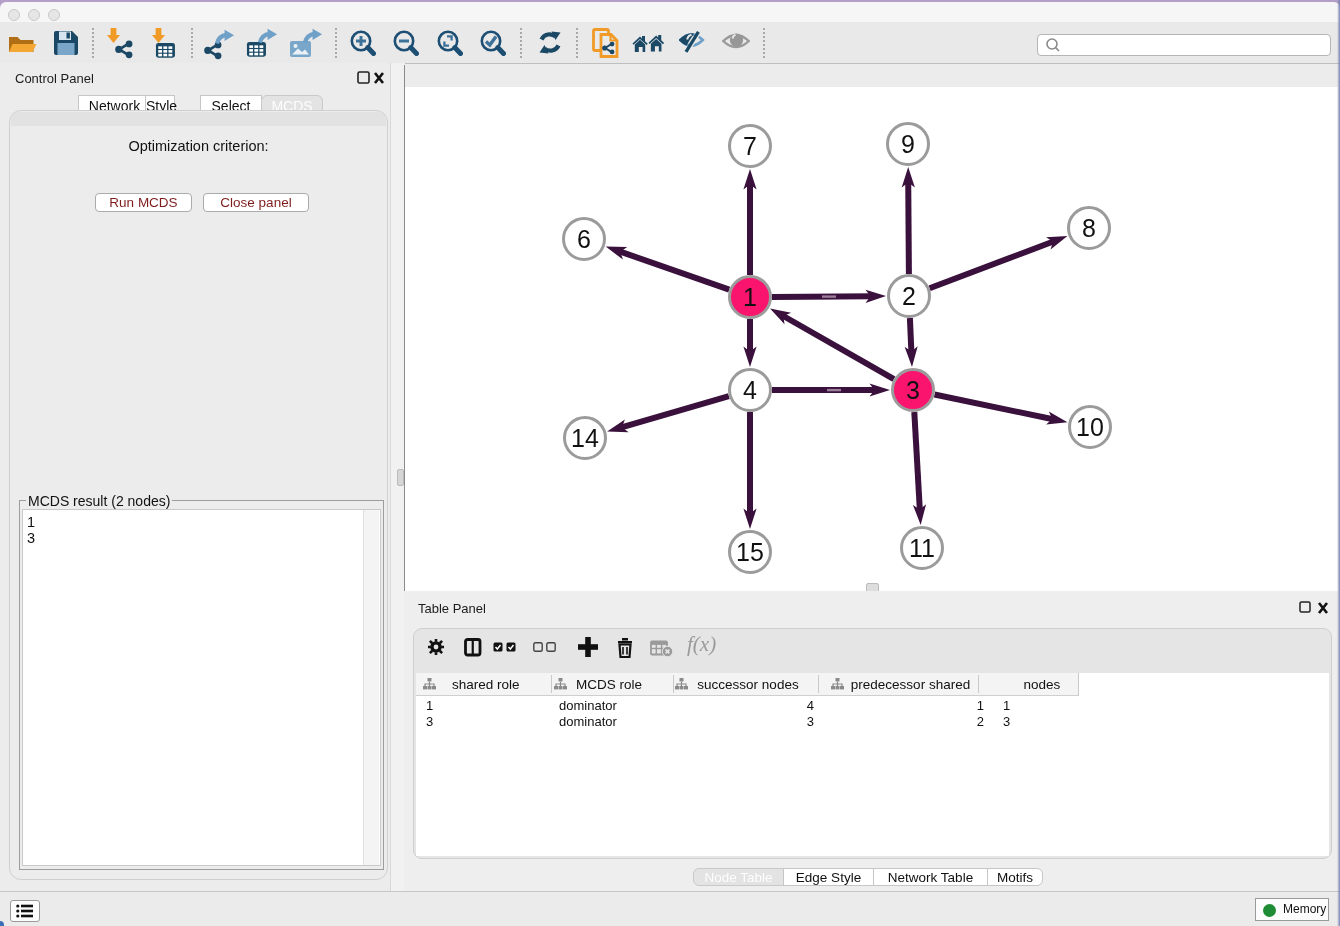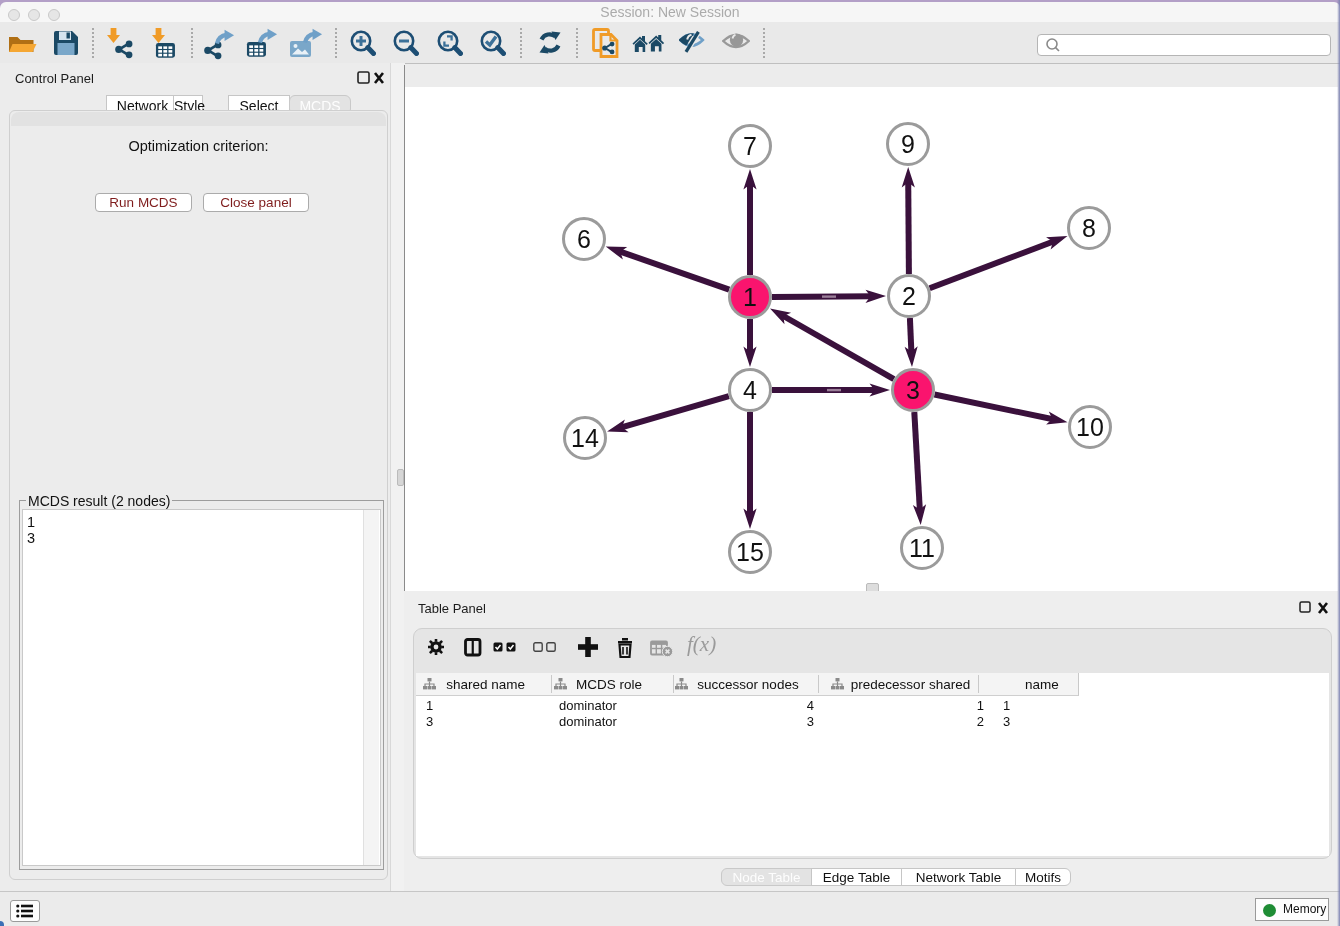--- a/index.html
+++ b/index.html
@@ -11,24 +11,24 @@
 .tl{position:absolute;top:7px;width:12px;height:12px;border-radius:50%;background:#e6e6e6;border:1px solid #c9c9c9;box-sizing:border-box;}
 #wtitle{position:absolute;top:2px;left:0;width:1340px;text-align:center;font-size:14px;color:#ababab;}
 #toolbar{left:0;top:22px;width:1340px;height:41px;background:#e9e9e9;border-bottom:1px solid #bfbfbf;}
 .tsep{position:absolute;top:6px;height:30px;width:0;border-left:2px dotted #a9a9a9;}
 .ticon{position:absolute;}
 #searchbox{position:absolute;left:1037px;top:12px;width:292px;height:20px;background:#fff;border:1px solid #b5b5b5;border-radius:4px;}
 #cpanel{left:0;top:63px;width:390px;height:828px;background:#ececec;border-right:1px solid #d8d8d8;}
 #cptitle{position:absolute;left:15px;top:8px;font-size:13px;color:#1c1c1c;text-align:right;}
 .tabrow{position:absolute;font-size:14px;}
 .tab{position:absolute;top:0;height:20px;line-height:20px;text-align:center;background:#fff;color:#111;
-  border:1px solid #c6c6c6;box-sizing:border-box;margin-left:28px;}
+  border:1px solid #c6c6c6;box-sizing:border-box;}
 .tabsel{background:#e3e3e3;color:#fdfdfd;border:1px solid #c9c9c9;border-radius:6px;}
 #innerpanel{position:absolute;left:9px;top:47px;width:377px;height:768px;background:#ececec;
-  border:1px solid #cfcfcf;border-radius:6px;}
+  border:1px solid #cfcfcf;border-radius:12px;}
 #innerstrip{position:absolute;left:1px;top:1px;width:375px;height:14px;background:#e2e2e2;border-radius:8px 8px 0 0;}
 #optlabel{position:absolute;left:0;top:27px;width:377px;text-align:center;font-size:14.5px;color:#111;}
 #dropdown{position:absolute;left:35px;top:51px;width:295px;height:17px;background:#fff;border:1px solid #ababab;border-radius:4px;
  font-size:14px;color:#111;line-height:17px;padding-left:13px;}
 #runbtn{position:absolute;left:85px;top:82px;width:95px;height:17px;}
 #closebtn{position:absolute;left:193px;top:82px;width:104px;height:17px;}
 .btn{background:#fff;border:1px solid #ababab;border-radius:4px;font-size:13.5px;color:#7f1d1d;
  text-align:center;line-height:17px;}
 #groupbox{position:absolute;left:9px;top:389px;width:363px;height:368px;border:1px solid #9d9d9d;}
 #grouplabel{position:absolute;left:6px;top:-8px;background:#ececec;padding:0 2px;font-size:14px;color:#111;}
@@ -62,21 +62,20 @@
  font-size:12px;color:#111;line-height:21px;box-sizing:border-box;padding-left:27px;}
 #memdot{position:absolute;left:7px;top:5px;width:13px;height:13px;border-radius:50%;background:#1e8c34;}
 #bluespeck{left:0;top:921px;width:4px;height:5px;background:#3b6fb5;border-radius:0 4px 0 0;}
 </style></head>
 <body>
 <div class="abs" id="deskstrip"></div>
 <div class="abs" id="titlebar">
   <div class="tl" style="left:8px"></div>
     <div class="tl" style="left:28px"></div>
     <div class="tl" style="left:48px"></div>
-  <div id="wtitle">Session: New Session</div>
 </div>
 <div class="abs" id="toolbar">
 <div class="tsep" style="left:92px"></div>
     <div class="tsep" style="left:191px"></div>
     <div class="tsep" style="left:335px"></div>
     <div class="tsep" style="left:520px"></div>
     <div class="tsep" style="left:576px"></div>
     <div class="tsep" style="left:763px"></div>
     <svg class="ticon" style="left:7px;top:9px" width="30" height="22" viewBox="0 0 30 22">
       <path d="M2 6 L10.5 6 L13.5 9 L26.5 9 L26.5 13 L2 13 Z" fill="#b06f14"></path>
@@ -413,41 +412,41 @@
             <rect x="4.5" y="8" width="4" height="3.4" fill="#8a8a8a"></rect>
             <rect x="9" y="8" width="4" height="3.4" fill="#8a8a8a"></rect>
           </svg>
           <svg class="hicon" style="left:415px" width="13" height="12" viewBox="0 0 13 12">
             <rect x="4.5" y="0" width="4" height="3.4" fill="#8a8a8a"></rect>
             <path d="M6.5 3.4 L6.5 6 M2 8 L2 6 L11 6 L11 8 M6.5 6 L6.5 8" stroke="#8a8a8a" stroke-width="1.2" fill="none"></path>
             <rect x="0" y="8" width="4" height="3.4" fill="#8a8a8a"></rect>
             <rect x="4.5" y="8" width="4" height="3.4" fill="#8a8a8a"></rect>
             <rect x="9" y="8" width="4" height="3.4" fill="#8a8a8a"></rect>
           </svg>
-          <div class="hlabel" style="left:69.7px">shared name</div>
+          <div class="hlabel" style="left:69.7px">shared role</div>
           <div class="hlabel" style="left:193px">MCDS role</div>
           <div class="hlabel" style="left:332px">successor nodes</div>
           <div class="hlabel" style="left:494.5px">predecessor shared</div>
-          <div class="hlabel" style="left:625.8px">name</div>
+          <div class="hlabel" style="left:625.8px">nodes</div>
       </div>
 <div class="cell" style="left:10px;top:25px">1</div>
         <div class="cell" style="left:143px;top:25px">dominator</div>
         <div class="cell" style="left:340px;top:25px;width:58px;text-align:right">4</div>
         <div class="cell" style="left:500px;top:25px;width:68px;text-align:right">1</div>
         <div class="cell" style="left:587px;top:25px">1</div>
         <div class="cell" style="left:10px;top:41px">3</div>
         <div class="cell" style="left:143px;top:41px">dominator</div>
         <div class="cell" style="left:340px;top:41px;width:58px;text-align:right">3</div>
         <div class="cell" style="left:500px;top:41px;width:68px;text-align:right">2</div>
         <div class="cell" style="left:587px;top:41px">3</div>
     </div>
   </div>
   <div class="tabrow tabrow2" style="left:289px;top:277px">
     <div class="tab tabsel" style="left:0;width:91px;height:18px;line-height:18px;border-radius:6px 0 0 6px;">Node Table</div>
-    <div class="tab" style="left:90px;width:91px;height:18px;line-height:18px;">Edge Table</div>
+    <div class="tab" style="left:90px;width:91px;height:18px;line-height:18px;">Edge Style</div>
     <div class="tab" style="left:180px;width:115px;height:18px;line-height:18px;">Network Table</div>
     <div class="tab" style="left:294px;width:56px;height:18px;line-height:18px;border-radius:0 6px 6px 0;">Motifs</div>
   </div>
 </div>
 <div class="abs" id="statusbar">
   <div id="listbtn">
       <svg width="18" height="14" style="position:absolute;left:5px;top:3px" viewBox="0 0 18 14">
         <circle cx="1.8" cy="2" r="1.6" fill="#111"></circle>
         <circle cx="1.8" cy="7" r="1.6" fill="#111"></circle>
         <circle cx="1.8" cy="12" r="1.6" fill="#111"></circle>

